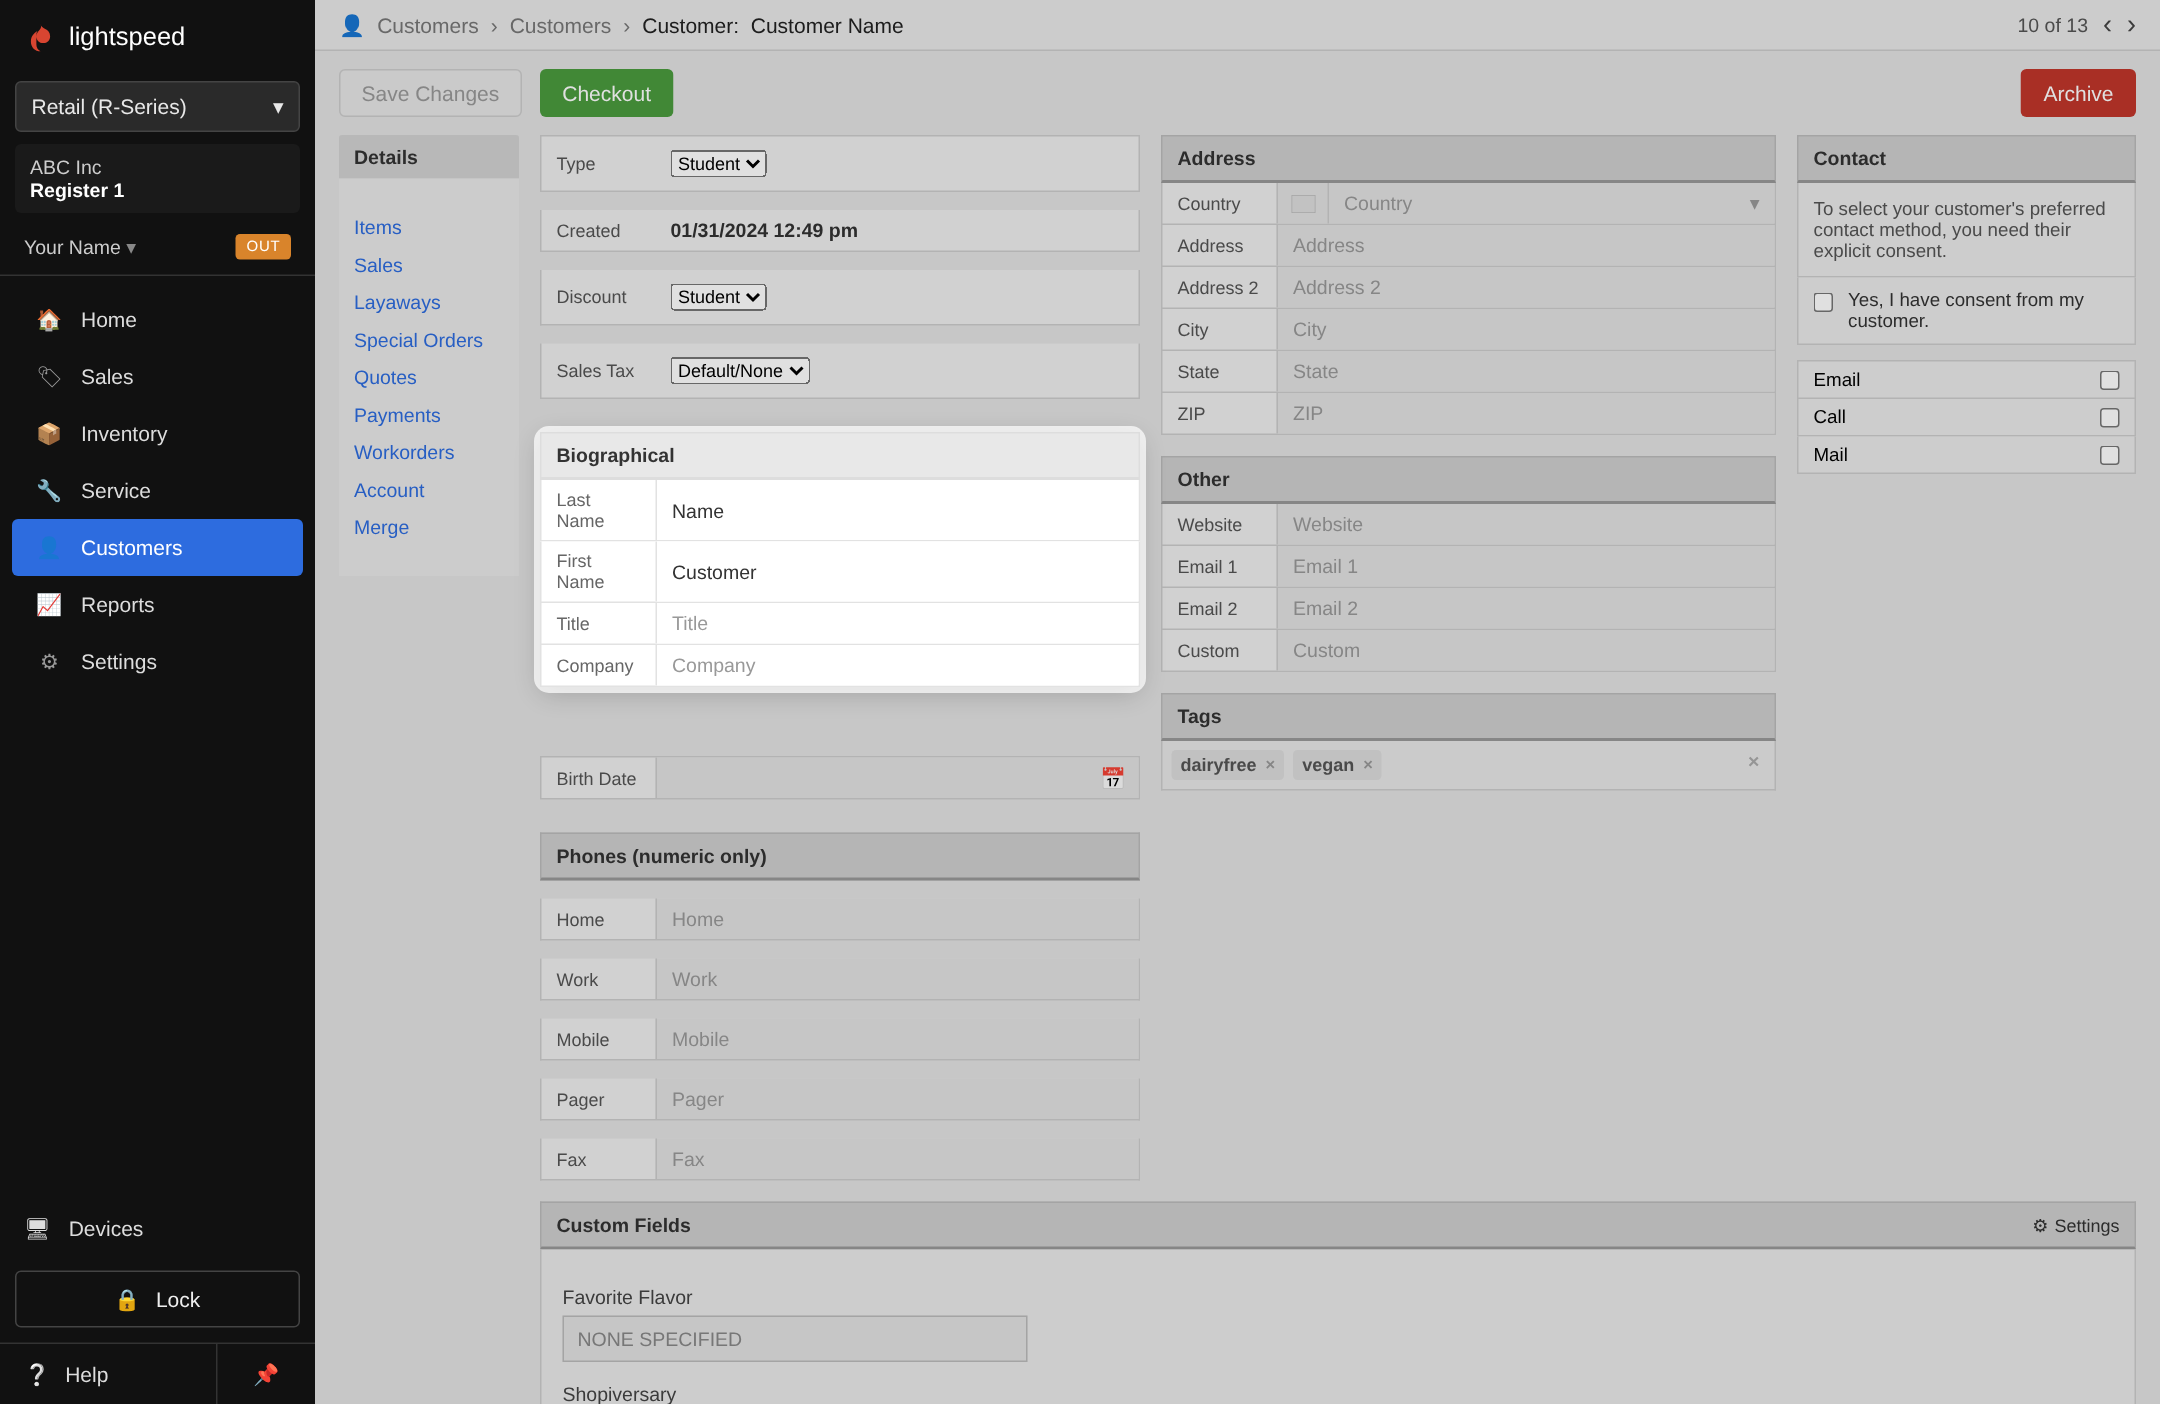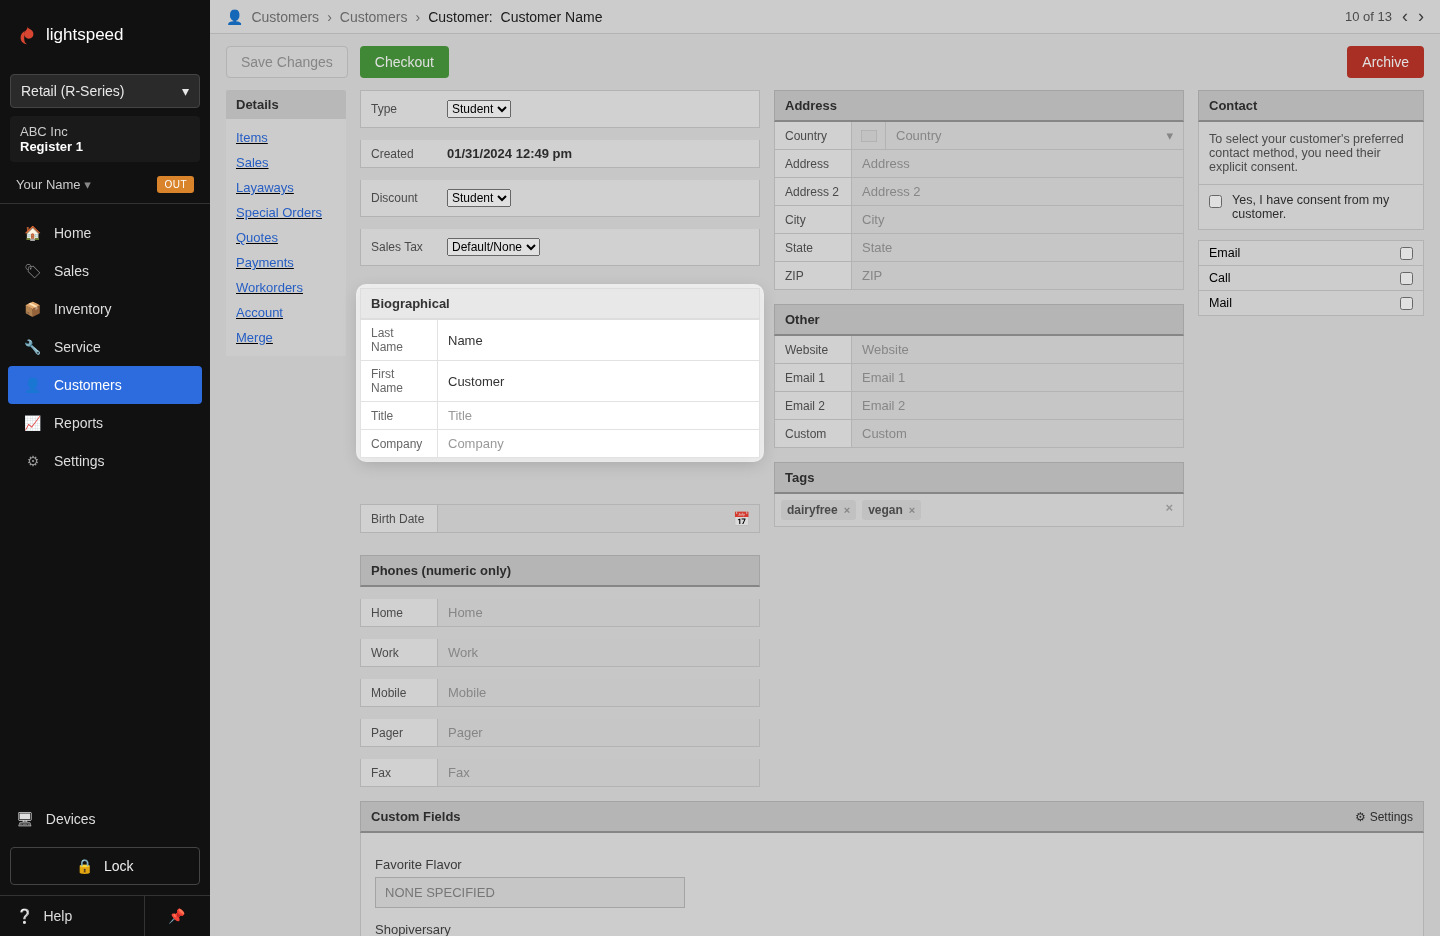--- a/index.html
+++ b/index.html
@@ -1,21 +1,21 @@
 <!DOCTYPE html>
 <html><head>
 <meta charset="utf-8">
 <style>
 * { box-sizing: border-box; margin: 0; padding: 0; }
 html, body { width: 1440px; height: 936px; overflow: hidden; font-family: -apple-system, "Helvetica Neue", Arial, sans-serif; font-size: 14px; }
 body { display: flex; }
 
 
 .sidebar { width: 210px; background: #111; color: #ccc; display: flex; flex-direction: column; }
-.logo-row { display: flex; align-items: center; gap: 8px; padding: 24px 16px; }
+.logo-row { display: flex; align-items: center; gap: 8px; padding: 14px 16px; }
 .logo-row span { color: #fff; font-size: 17px; font-weight: 500; }
 .retail-select { margin: 4px 10px; background: #2a2a2a; border: 1px solid #444; border-radius: 4px; padding: 8px 10px; display: flex; justify-content: space-between; align-items: center; color: #e8e8e8; }
 .company-box { margin: 4px 10px; background: #1a1a1a; border-radius: 4px; padding: 8px 10px; font-size: 13px; }
 .company-box .reg { font-weight: 600; color: #fff; }
 .user-row { display: flex; align-items: center; justify-content: space-between; padding: 10px 16px; font-size: 13px; }
 .user-row .out { background: #d9842b; color: #fff; font-size: 10px; padding: 3px 7px; border-radius: 3px; letter-spacing: 0.5px; }
 .nav-sep { height: 1px; background: #333; margin: 0; }
 .nav { flex: 1; padding-top: 10px; }
 .nav-item { display: flex; align-items: center; gap: 12px; padding: 11px 16px; color: #ddd; border-radius: 4px; margin: 0 8px; }
 .nav-item.active { background: #2d6cdf; color: #fff; }
@@ -39,21 +39,21 @@
 .pager .chev { font-size: 18px; color: #444; }
 .action-bar { padding: 12px 16px; display: flex; align-items: center; gap: 12px; }
 .btn { padding: 7px 14px; border-radius: 4px; font-size: 14px; border: 1px solid transparent; cursor: pointer; }
 .btn-save { background: #e6e6e6; color: #999; border-color: #ccc; }
 .btn-checkout { background: #4a9b3e; color: #fff; }
 .btn-archive { background: #c1362b; color: #fff; margin-left: auto; }
 
 .content { flex: 1; overflow: auto; padding: 0 16px 16px; display: flex; gap: 14px; }
 .col-sub { width: 120px; }
 .sub-head { background: #d2d2d2; padding: 7px 10px; font-weight: 600; font-size: 13px; color: #333; border-radius: 2px 2px 0 0; }
-.sub-links { background: #e9e9e9; padding: 6px 0; text-decoration: underline; }
+.sub-links { background: #e9e9e9; padding: 20px 0; }
 .sub-links a { display: block; padding: 5px 10px; color: #2d6cdf; font-size: 13px; text-decoration: none; }
 
 .col-mid { width: 400px; display: flex; flex-direction: column; gap: 12px; }
 .col-right { width: 410px; }
 .col-contact { flex: 1; min-width: 170px; }
 
 .panel-header { background: #cfcfcf; padding: 7px 10px; font-weight: 600; font-size: 13px; color: #333; border: 1px solid #bbb; border-bottom: 2px solid #999; }
 .panel-header.custom-hd { display: flex; justify-content: space-between; align-items: center; }
 .panel-header .settings-link { font-weight: 400; font-size: 12px; display: flex; align-items: center; gap: 4px; }
 

